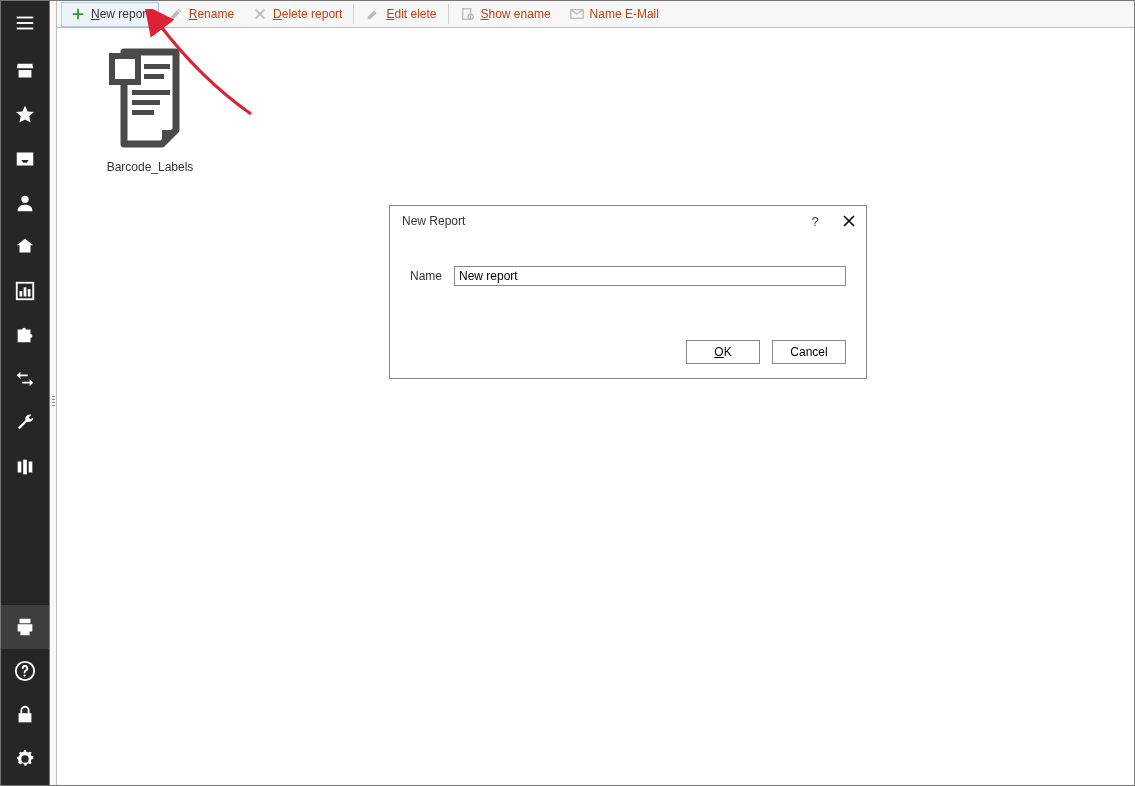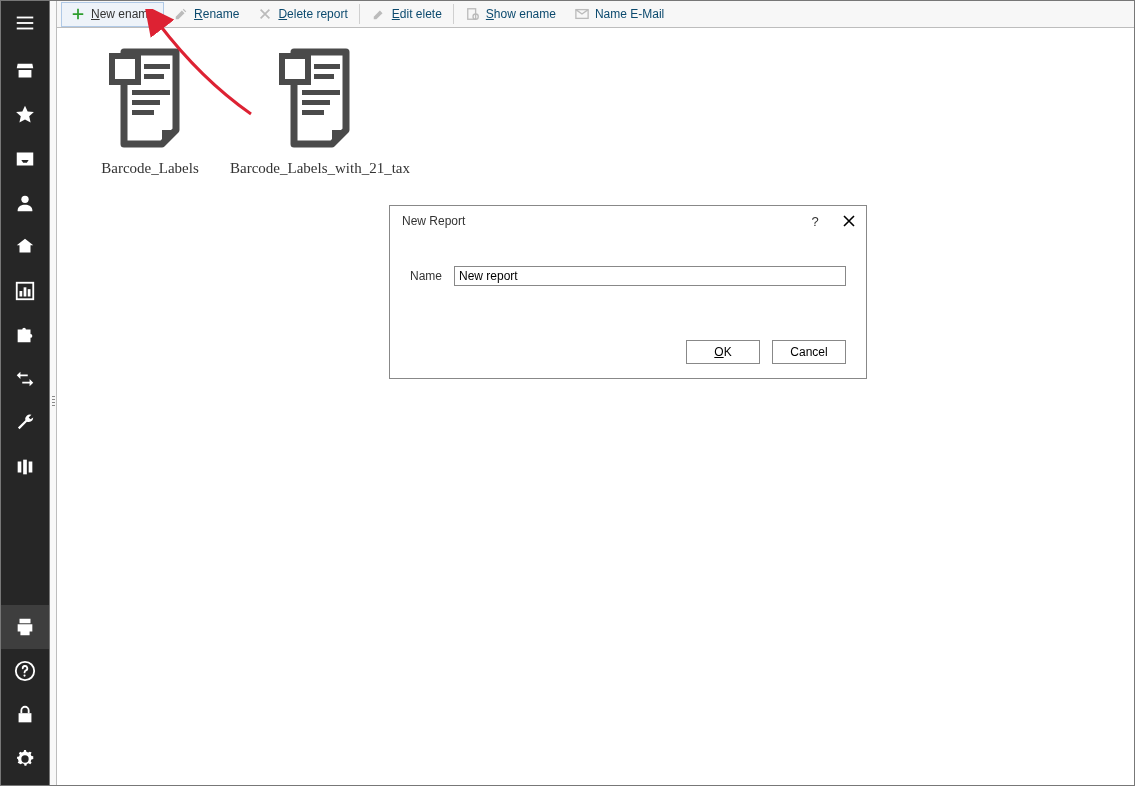--- a/index.html
+++ b/index.html
@@ -15,35 +15,35 @@
   .sb-item svg { width:22px; height:22px; fill:#fff; }
   .sb-sep { height:4px; }
 
   
   .vsplit { position:absolute; left:48px; top:0; bottom:0; width:8px; background:#f8f8f8; border-left:1px solid #777; border-right:1px solid #bdbdbd; }
   .vsplit .grip { position:absolute; left:2px; top:395px; width:3px; height:14px; }
   .vsplit .grip span { display:block; width:3px; height:1px; background:#888; margin-bottom:2px; }
 
   
   .toolbar { position:absolute; left:56px; right:0; top:0; height:27px; background:#f7f7f7; border-bottom:1px solid #bdbdbd; display:flex; align-items:center; padding-left:4px; }
-  .tbtn { display:flex; align-items:center; height:25px; padding:0 8px; cursor:pointer; color:#0c4a6e; border:1px solid transparent; }
+  .tbtn { display:flex; align-items:center; height:25px; padding:0 8px; cursor:pointer; color:#c2410c; border:1px solid transparent; }
   .tbtn.enabled { color:#333; }
   .tbtn.highlight { background:#eef3f9; border:1px solid #b0c9e6; }
   .tbtn .ico { width:16px; height:16px; margin-right:5px; display:flex; align-items:center; justify-content:center; }
   .tbtn .lbl .ul { text-decoration:underline; }
   .tsep { width:1px; height:20px; background:#d0d0d0; margin:0 2px; }
 
   
   .content { position:absolute; left:56px; right:0; top:27px; bottom:0; background:#fff; }
 
   
   .reports { display:flex; padding:14px 8px; gap:0px; align-items:flex-start; }
   .report { width:170px; display:flex; flex-direction:column; align-items:center; cursor:pointer; }
   .report .thumb { width:92px; height:112px; display:flex; align-items:center; justify-content:center; }
-  .report .cap { margin-top:6px; font-size:15px; color:#333; text-align:center;font-family:Liberation Serif, serif; }
+  .report .cap { margin-top:6px; font-size:12px; color:#333; text-align:center; }
 
   
   .arrow { position:absolute; pointer-events:none; }
 
   
   .dialog { position:absolute; left:388px; top:204px; width:478px; height:174px; background:#fff; border:1px solid #888; box-shadow:0 0 0 rgba(0,0,0,0); }
   .dlg-title { height:30px; display:flex; align-items:center; padding-left:12px; font-size:12px; color:#333; }
   .dlg-title .spacer { flex:1; }
   .dlg-title .help, .dlg-title .close { width:34px; height:30px; display:flex; align-items:center; justify-content:center; cursor:pointer; font-size:13px; color:#333; }
   .dlg-title .close svg { width:12px; height:12px; stroke:#000; stroke-width:2; }
@@ -160,21 +160,21 @@
     </div>
 </div>
 
 <div class="toolbar">
   <div class="tbtn enabled highlight">
     <span class="ico">
       <svg viewBox="0 0 16 16" width="14" height="14">
           <path d="M7 2h2v5h5v2H9v5H7V9H2V7h5z" fill="#2e9e2e"></path>
         </svg>
     </span>
-    <span class="lbl"><span class="ul">N</span><span>ew ename</span></span>
+    <span class="lbl"><span class="ul">N</span><span>ew report</span></span>
   </div>
   <div class="tbtn">
     <span class="ico">
       <svg viewBox="0 0 16 16" width="14" height="14">
           <path d="M2 11l7-7 3 3-7 7H2zM10 3l1-1 3 3-1 1z" fill="#bbb"></path>
         </svg>
     </span>
     <span class="lbl"><span class="ul">R</span><span>ename</span></span>
   </div>
   <div class="tbtn">
@@ -225,35 +225,20 @@
           <rect x="8" y="14" width="26" height="26" fill="#fff" stroke="#4a4a4a" stroke-width="6"></rect>
           <rect x="40" y="22" width="26" height="5" fill="#4a4a4a"></rect>
           <rect x="40" y="32" width="20" height="5" fill="#4a4a4a"></rect>
           <rect x="28" y="48" width="38" height="5" fill="#4a4a4a"></rect>
           <rect x="28" y="58" width="28" height="5" fill="#4a4a4a"></rect>
           <rect x="28" y="68" width="22" height="5" fill="#4a4a4a"></rect>
         </svg>
       </div>
       <div class="cap">Barcode_Labels</div>
     </div>
-    <div class="report">
-      <div class="thumb">
-        <svg viewBox="0 0 92 112" width="92" height="112">
-          <path d="M20 10 h52 v78 l-14 14 h-38 z" fill="#fff" stroke="#4a4a4a" stroke-width="7" stroke-linejoin="round"></path>
-          <path d="M58 88 h14 l-14 14 z" fill="#4a4a4a"></path>
-          <rect x="8" y="14" width="26" height="26" fill="#fff" stroke="#4a4a4a" stroke-width="6"></rect>
-          <rect x="40" y="22" width="26" height="5" fill="#4a4a4a"></rect>
-          <rect x="40" y="32" width="20" height="5" fill="#4a4a4a"></rect>
-          <rect x="28" y="48" width="38" height="5" fill="#4a4a4a"></rect>
-          <rect x="28" y="58" width="28" height="5" fill="#4a4a4a"></rect>
-          <rect x="28" y="68" width="22" height="5" fill="#4a4a4a"></rect>
-        </svg>
-      </div>
-      <div class="cap">Barcode_Labels_with_21_tax</div>
-    </div>
   </div>
 </div>
 
 <svg class="arrow" style="left:140px; top:8px;" width="130" height="120">
   <defs>
     <marker id="ah" markerWidth="10" markerHeight="10" refX="2" refY="5" orient="auto">
       <path d="M0 0 L10 5 L0 10 z" fill="#d23"></path>
     </marker>
   </defs>
   <path d="M110 105 Q60 70 18 15" stroke="#d23" stroke-width="3" fill="none" marker-end="url(#ah)"></path>

